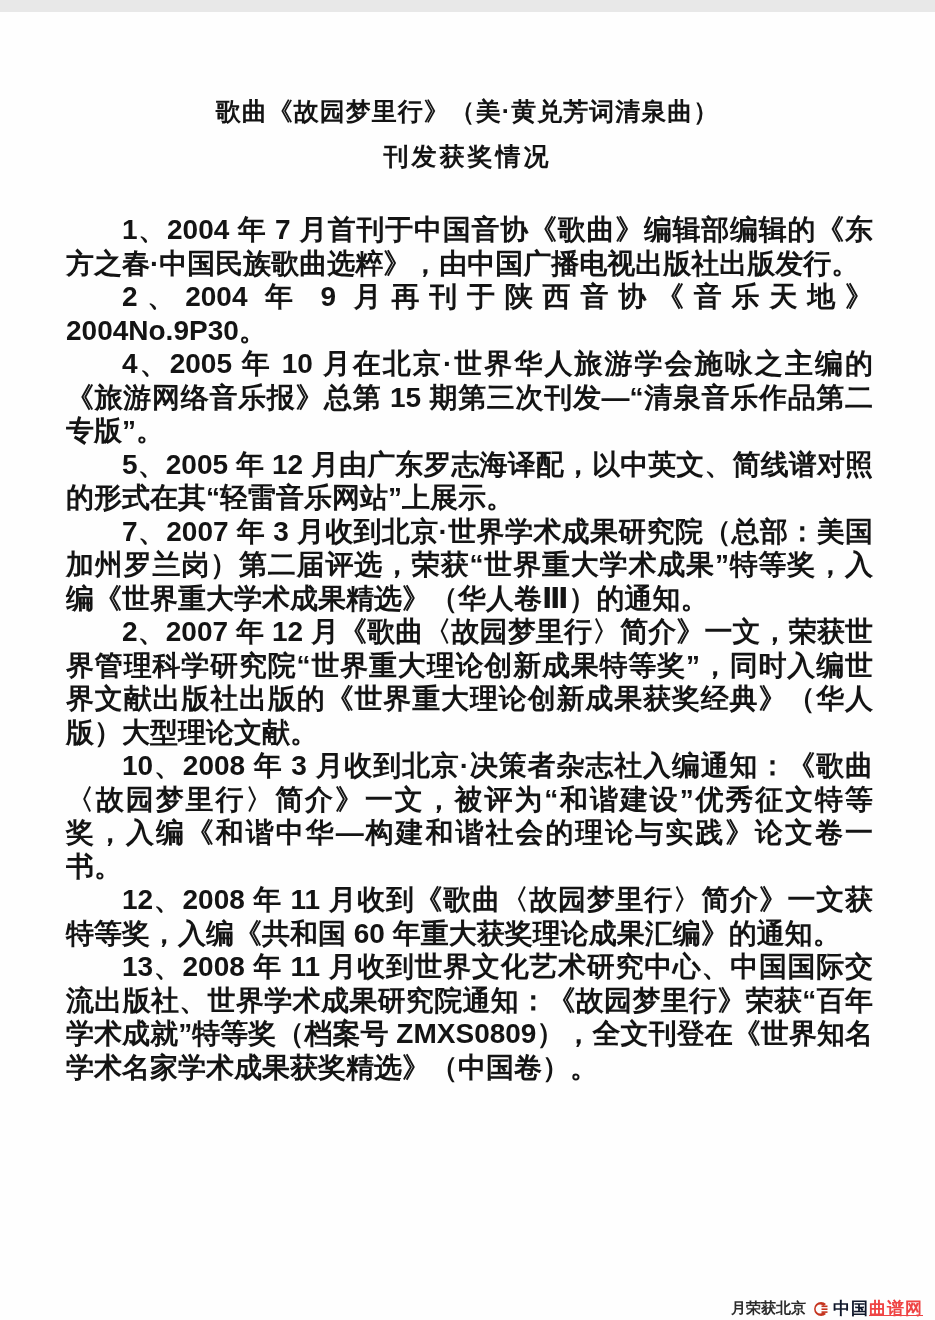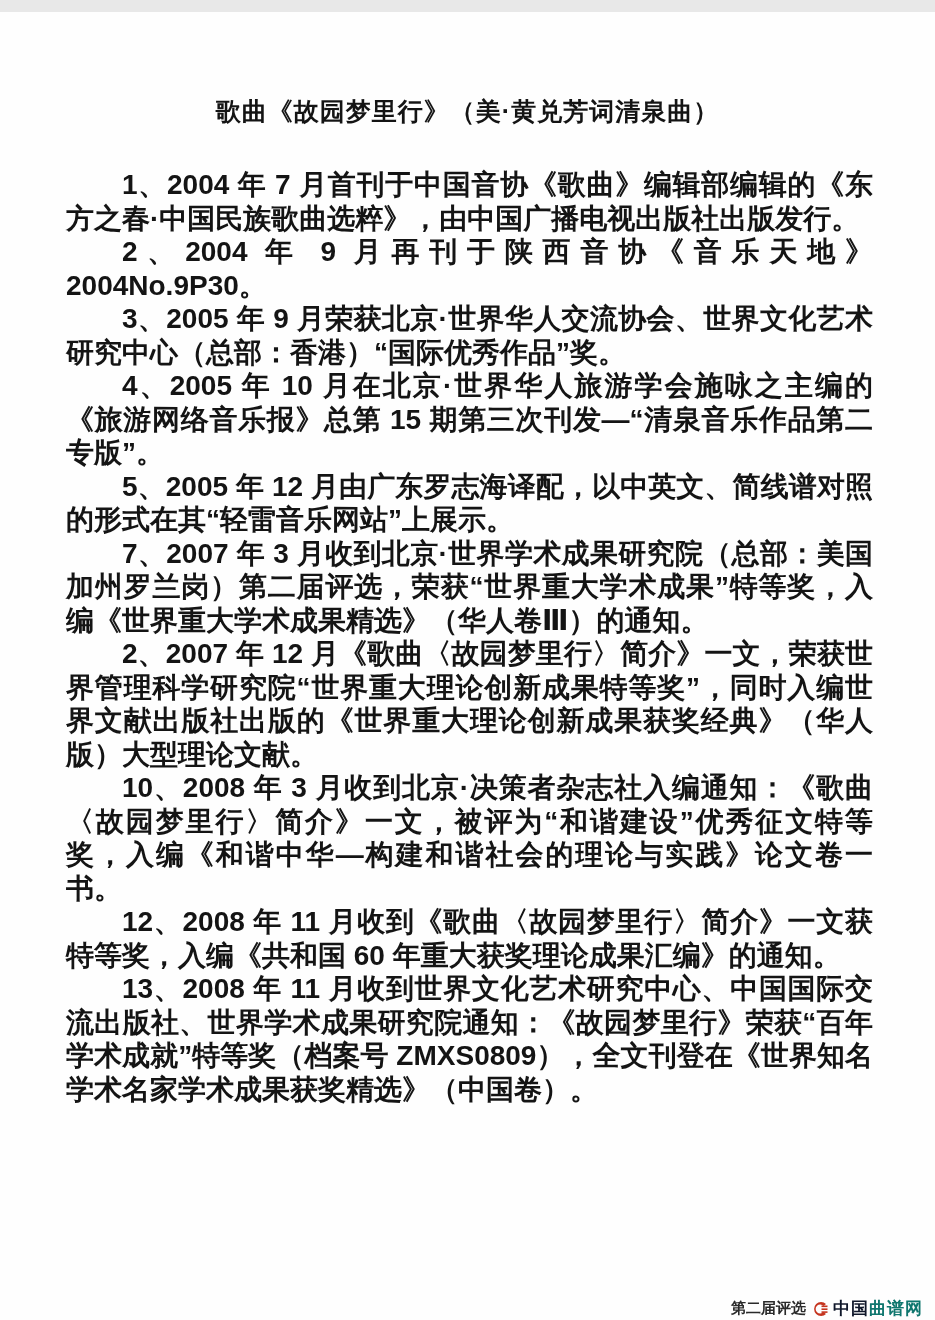--- a/index.html
+++ b/index.html
@@ -62,46 +62,46 @@
     align-items: center;
     gap: 3px;
   }
   .site-logo svg { display: block; }
   .site-name {
     font-size: 17px;
     font-weight: bold;
     letter-spacing: 1px;
   }
   .site-name .dark { color: #0f172a; }
-  .site-name .red  { color: #0f766e; }
+  .site-name .red  { color: #ef4444; text-decoration: underline; }
 </style>
 </head>
 <body>
 
 <div class="page">
 
   <div class="title-block">
     <h1 class="title-line1">歌曲《故园梦里行》（美·黄兑芳词清泉曲）</h1>
+    <h2 class="title-line2">刊发获奖情况</h2>
   </div>
 
   <div class="body-block">
     <p>1、2004 年 7 月首刊于中国音协《歌曲》编辑部编辑的《东方之春·中国民族歌曲选粹》，由中国广播电视出版社出版发行。</p>
     <p>2、2004 年 9 月再刊于陕西音协《音乐天地》2004No.9P30。</p>
-    <p>3、2005 年 9 月荣获北京·世界华人交流协会、世界文化艺术研究中心（总部：香港）“国际优秀作品”奖。</p>
     <p>4、2005 年 10 月在北京·世界华人旅游学会施咏之主编的《旅游网络音乐报》总第 15 期第三次刊发—“清泉音乐作品第二专版”。</p>
     <p>5、2005 年 12 月由广东罗志海译配，以中英文、简线谱对照的形式在其“轻雷音乐网站”上展示。</p>
     <p>7、2007 年 3 月收到北京·世界学术成果研究院（总部：美国加州罗兰岗）第二届评选，荣获“世界重大学术成果”特等奖，入编《世界重大学术成果精选》（华人卷Ⅲ）的通知。</p>
     <p>2、2007 年 12 月《歌曲〈故园梦里行〉简介》一文，荣获世界管理科学研究院“世界重大理论创新成果特等奖”，同时入编世界文献出版社出版的《世界重大理论创新成果获奖经典》（华人版）大型理论文献。</p>
     <p>10、2008 年 3 月收到北京·决策者杂志社入编通知：《歌曲〈故园梦里行〉简介》一文，被评为“和谐建设”优秀征文特等奖，入编《和谐中华—构建和谐社会的理论与实践》论文卷一书。</p>
     <p>12、2008 年 11 月收到《歌曲〈故园梦里行〉简介》一文获特等奖，入编《共和国 60 年重大获奖理论成果汇编》的通知。</p>
     <p>13、2008 年 11 月收到世界文化艺术研究中心、中国国际交流出版社、世界学术成果研究院通知：《故园梦里行》荣获“百年学术成就”特等奖（档案号 ZMXS0809），全文刊登在《世界知名学术名家学术成果获奖精选》（中国卷）。</p>
   </div>
 
   <div class="footer">
-    <span class="prefix">第二届评选</span>
+    <span class="prefix">月荣获北京</span>
     <span class="site-logo">
       <span>
         <svg width="18" height="18" viewBox="0 0 18 18">
           <path d="M 14 4 A 7 7 0 1 0 14 14 L 11.5 12 A 4.5 4.5 0 1 1 11.5 6 Z" fill="#c5341f"></path>
           <rect x="9.5" y="5.5" width="6" height="1.6" fill="#c5341f"></rect>
           <rect x="9.5" y="8.4" width="6" height="1.6" fill="#c5341f"></rect>
           <rect x="9.5" y="11.3" width="6" height="1.6" fill="#c5341f"></rect>
         </svg>
       </span>
       <span class="site-name">

